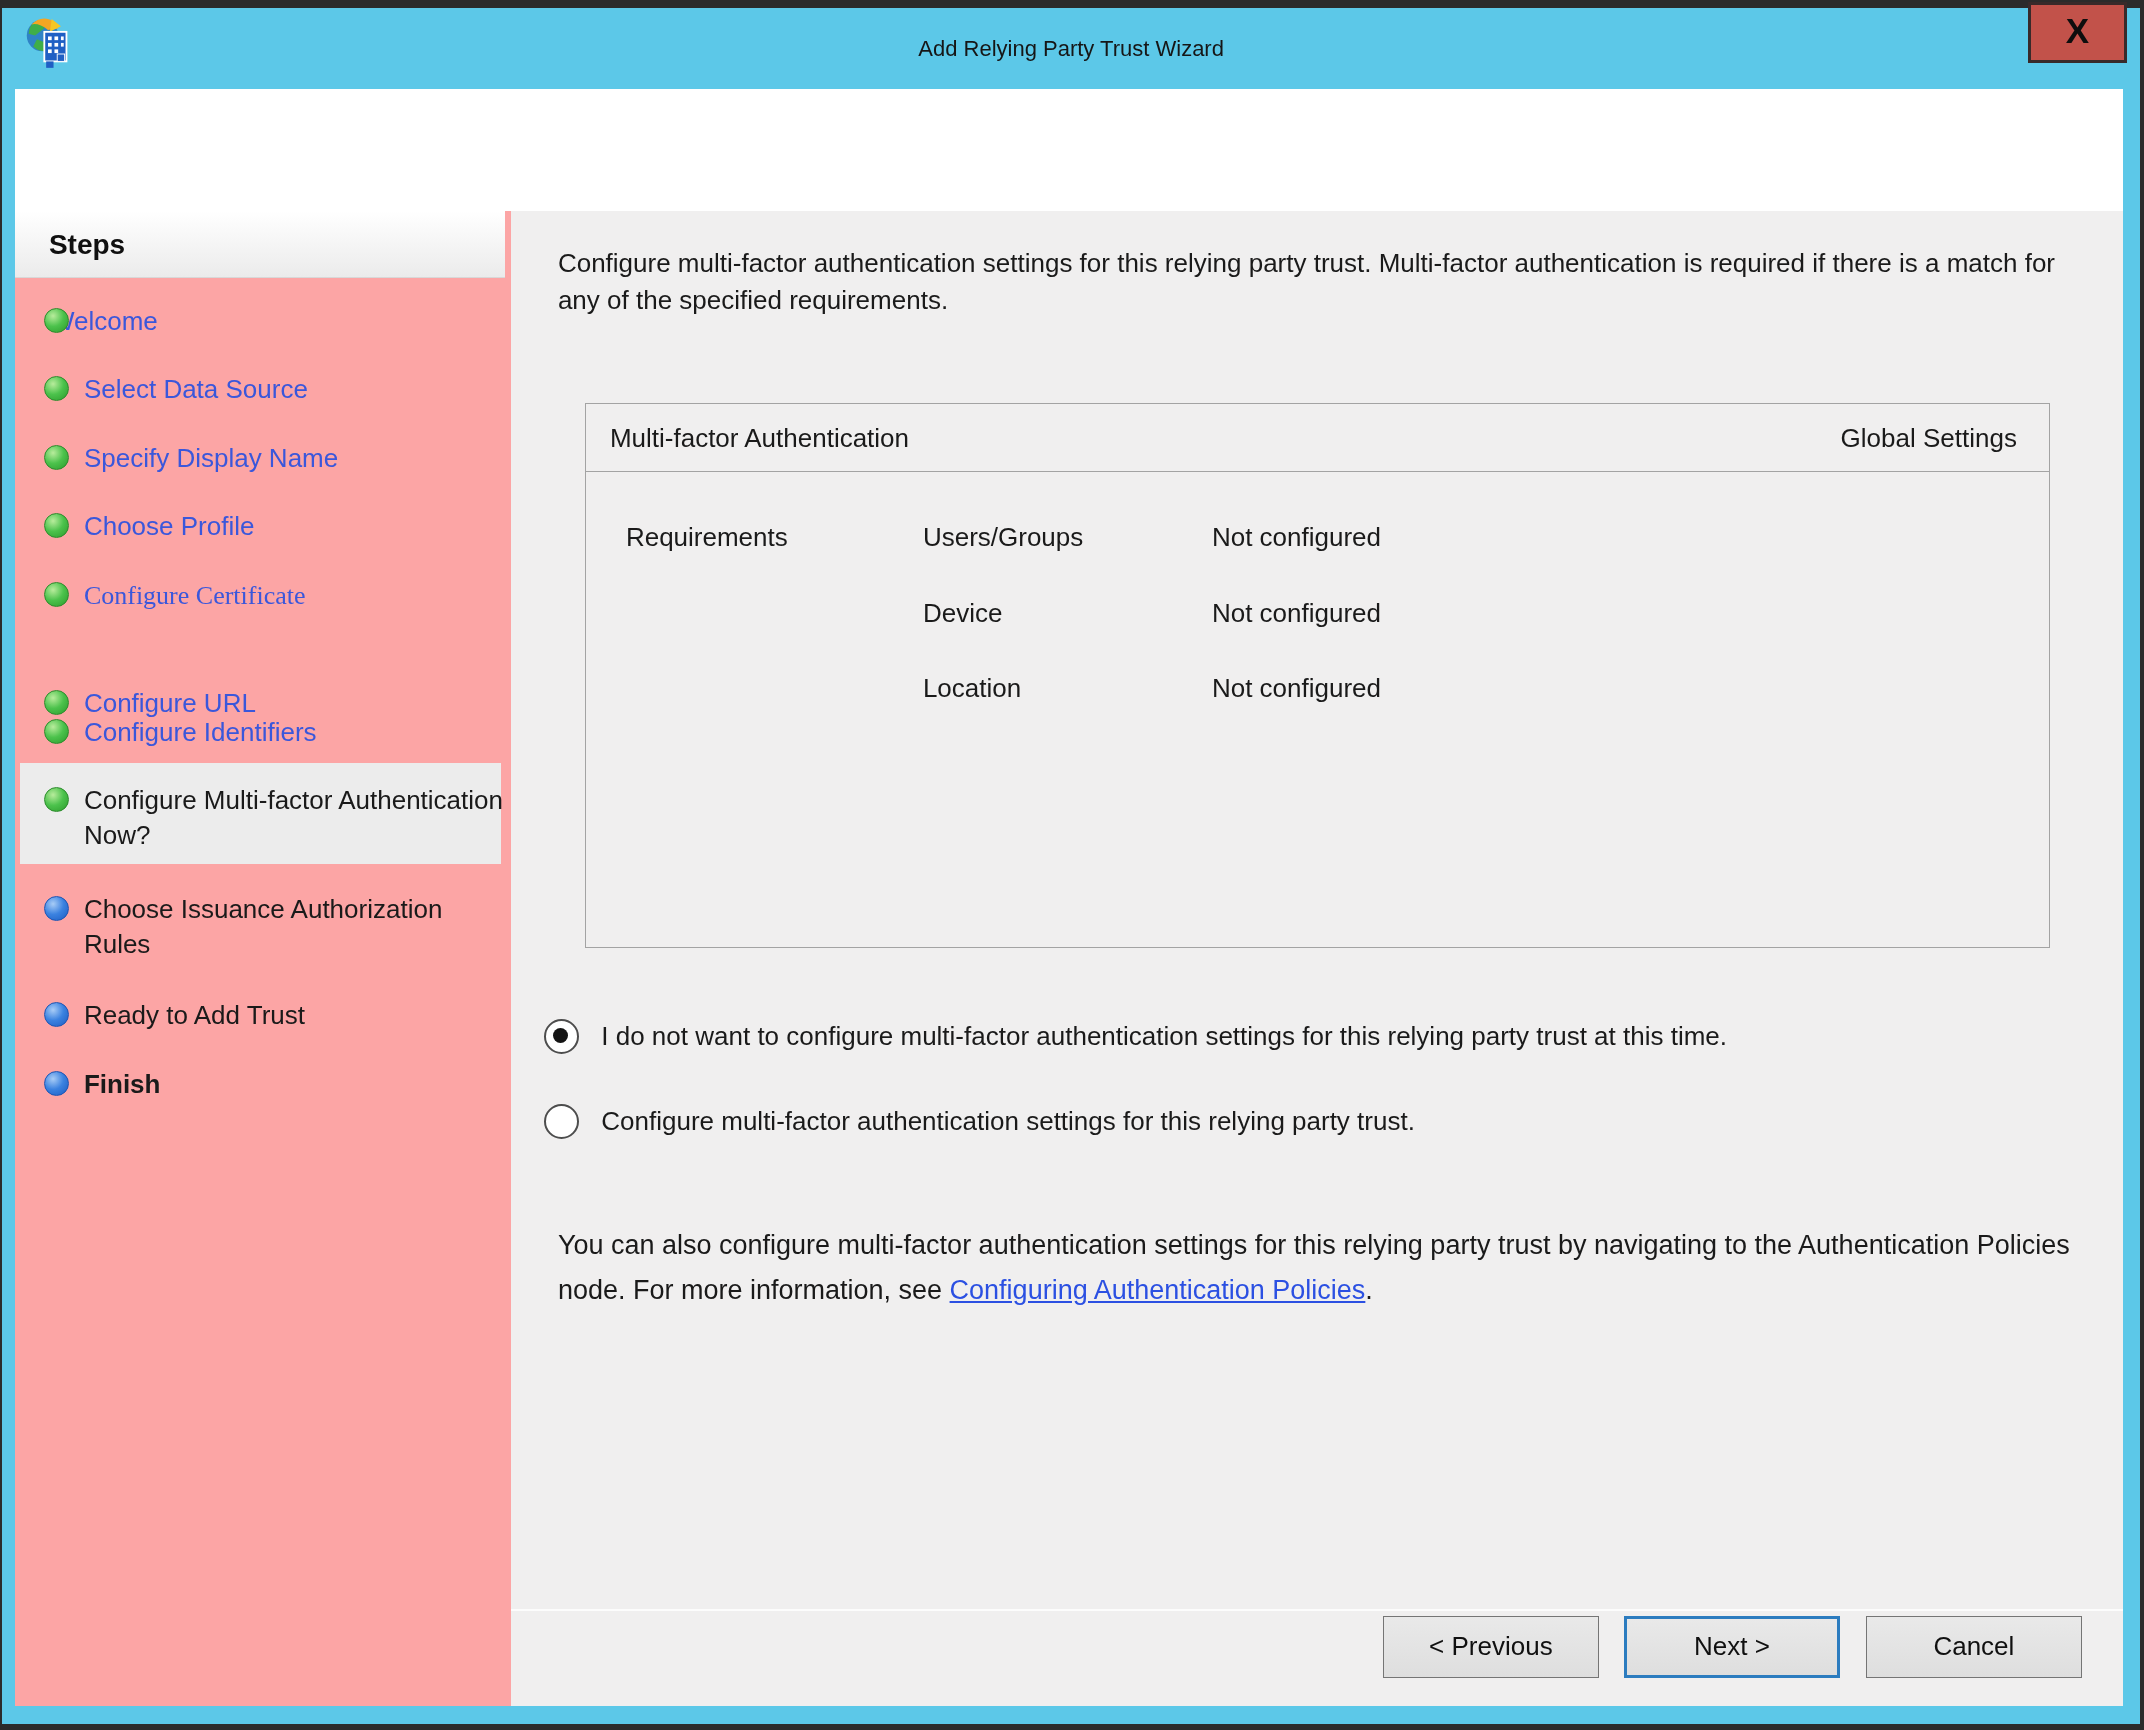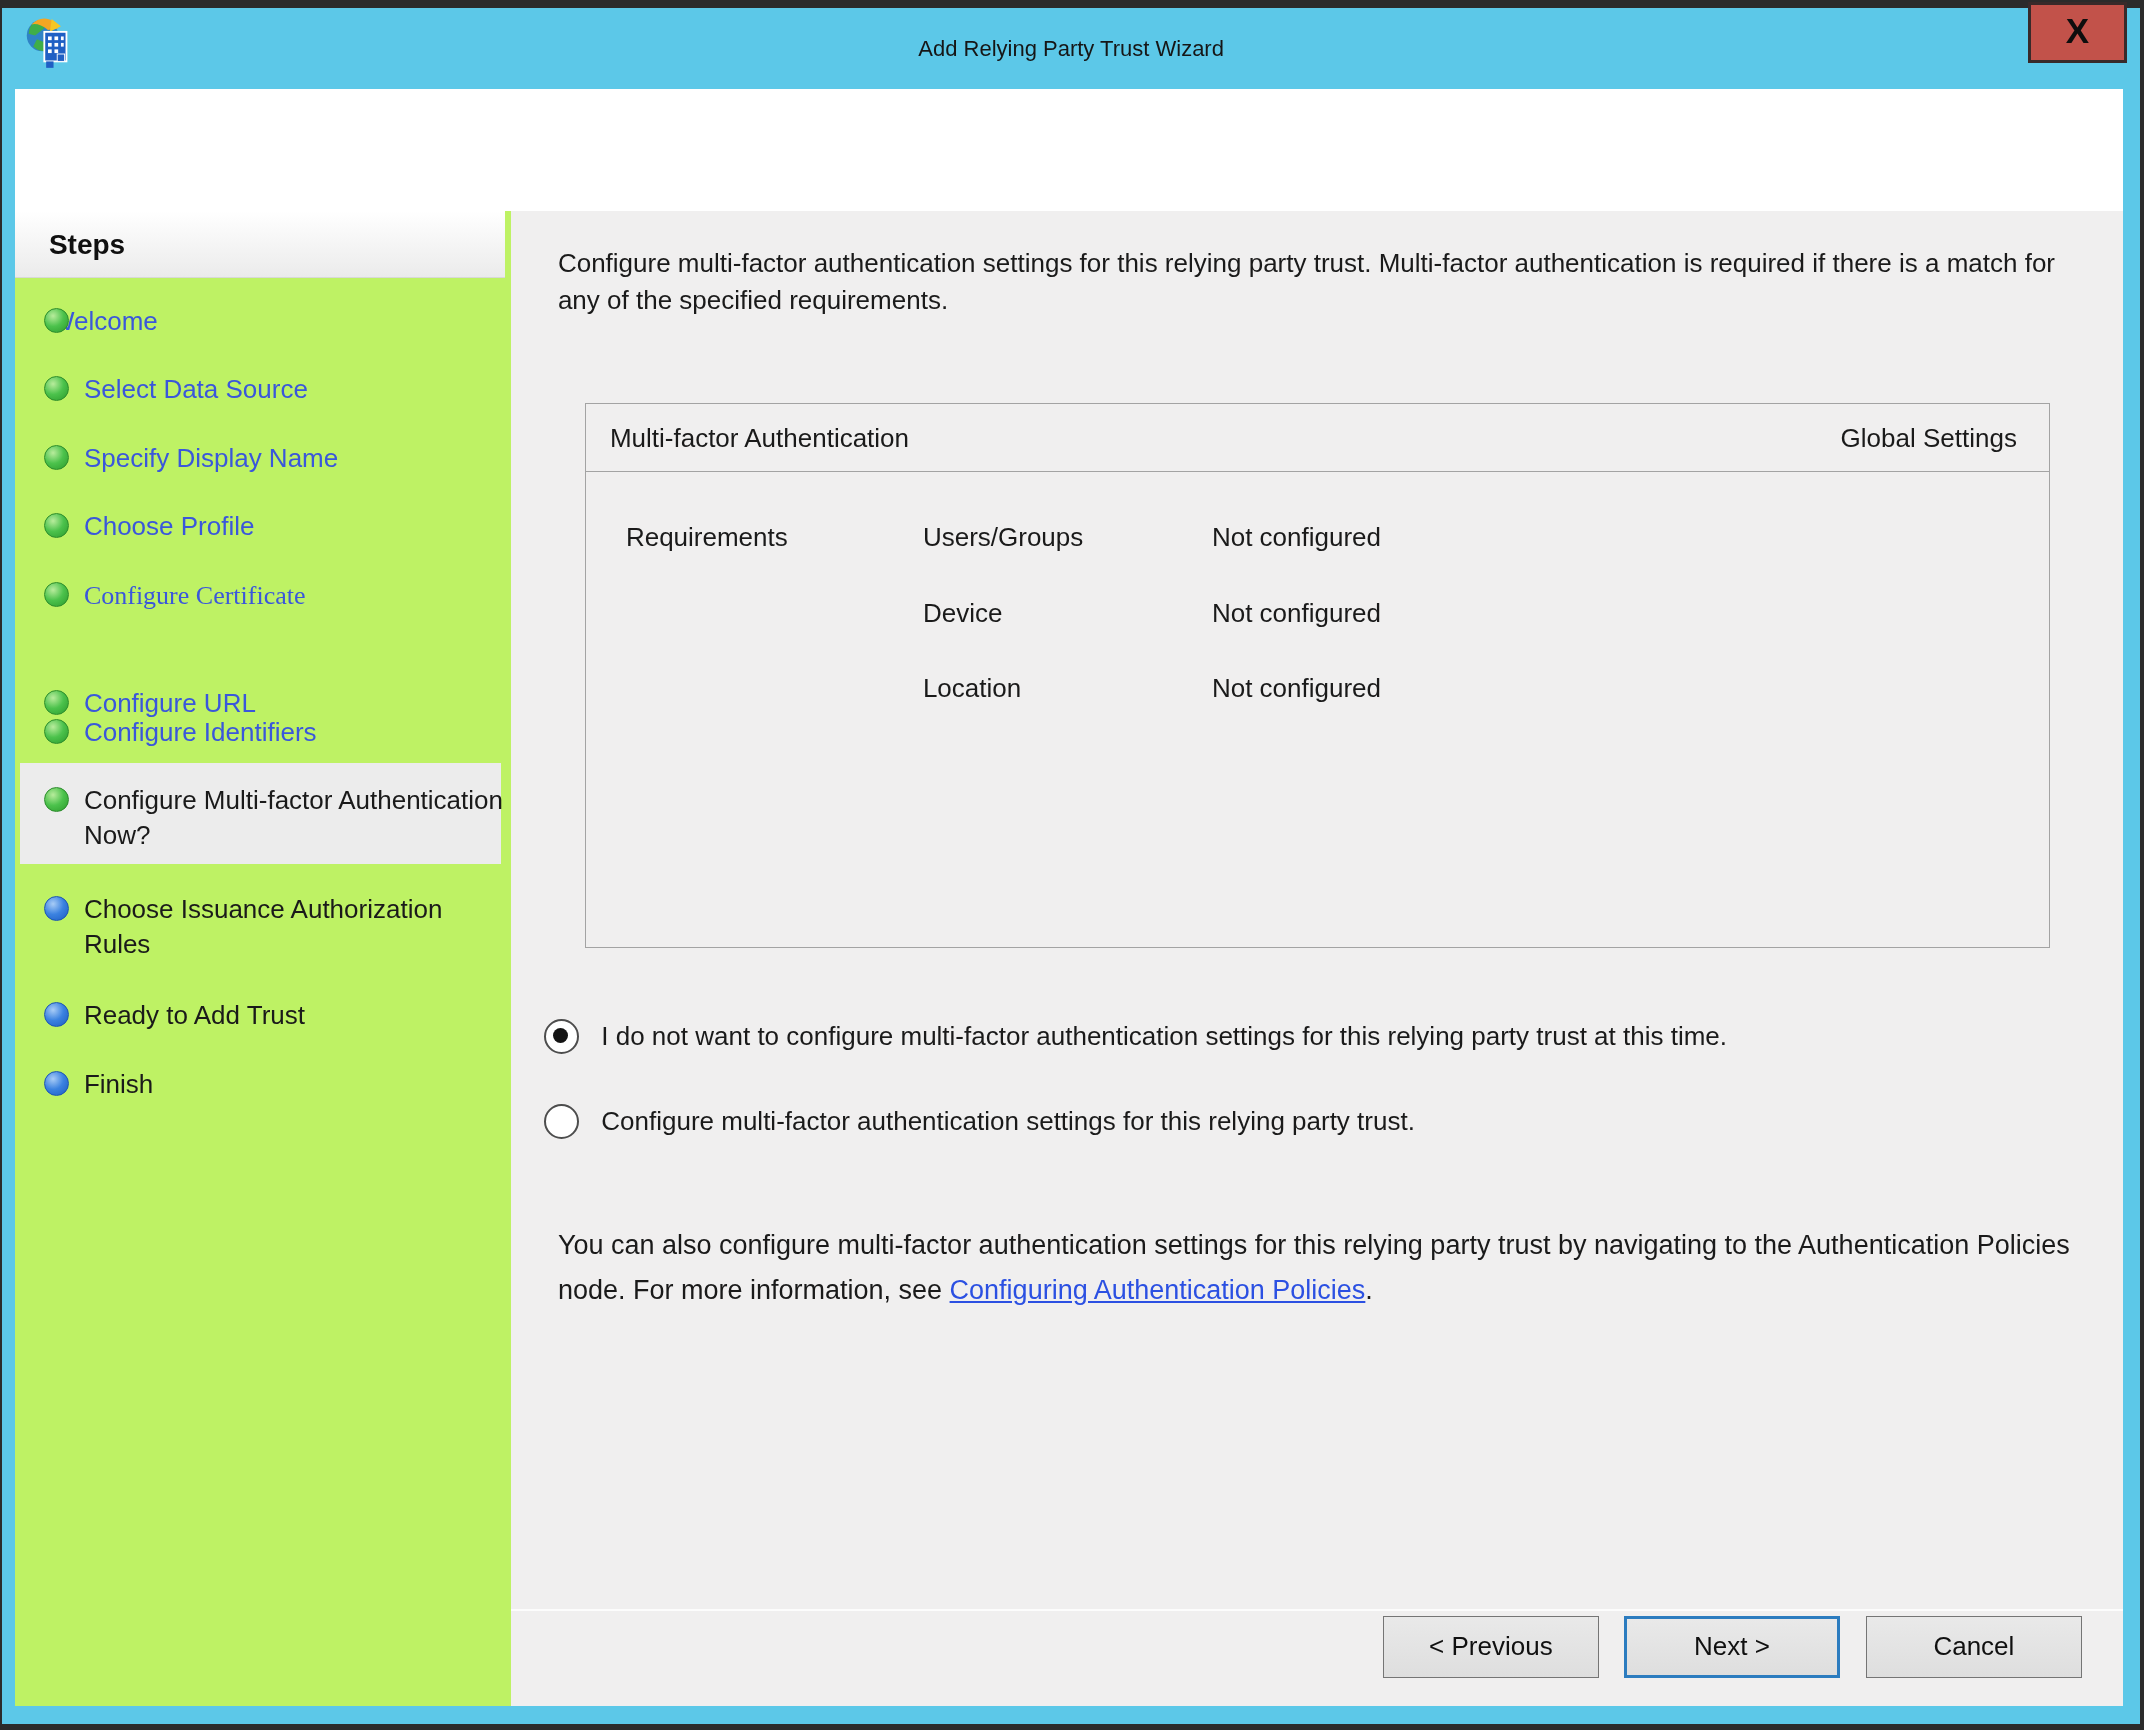--- a/index.html
+++ b/index.html
@@ -10,21 +10,21 @@
   .titlebar{position:absolute;left:0;top:0;right:0;height:81px;}
   .title{position:absolute;left:0;right:0;top:0;height:81px;line-height:81px;
          text-align:center;font-size:22px;color:#161616;}
   .app-icon{position:absolute;left:22.4px;top:7.5px;width:48px;height:54px;}
   .close-btn{position:absolute;left:2026px;top:-5.6px;width:99px;height:61px;
              background:#C2524A;border:3.7px solid #382A2A;color:#0E0E0E;
              font-size:35px;font-weight:bold;line-height:52px;text-align:center;cursor:pointer;}
   .client{position:absolute;left:13px;top:81px;right:17.7px;bottom:18.6px;background:#FFFFFF;}
 
   
-  .sidebar{position:absolute;left:0;top:122px;width:502px;bottom:0;background:#bef264;}
+  .sidebar{position:absolute;left:0;top:122px;width:502px;bottom:0;background:#fca5a5;}
   .steps-header{position:absolute;left:0;top:0;width:490px;height:67px;
                 background:linear-gradient(#FFFFFF,#EBEBEB);border-bottom:0.9px solid #D8D8D8;}
   .steps-header span{position:absolute;left:34px;top:0;height:67px;line-height:67px;
                      font-size:28px;font-weight:bold;color:#101010;}
   .current-highlight{position:absolute;left:5.6px;top:552px;width:481px;height:101px;background:#ECECEC;}
   .step-item{position:absolute;left:0;width:502px;padding-left:69px;font-size:26px;line-height:35px;}
   .step-item .lbl{display:inline-block;max-width:420px;}
   .step-item.done .lbl{color:#3A57DB;cursor:pointer;}
   .step-item.current .lbl,.step-item.pending .lbl{color:#1A1A1A;}
   .dot{position:absolute;left:29px;top:4.7px;width:25px;height:25px;border-radius:50%;}
@@ -106,21 +106,21 @@
             <div class="step-item done" style="top: 93px; padding-left: 35px;"><span class="dot g"></span><span class="lbl">Welcome</span></div>
             <div class="step-item done" style="top: 161px;"><span class="dot g"></span><span class="lbl">Select Data Source</span></div>
             <div class="step-item done" style="top: 230px;"><span class="dot g"></span><span class="lbl">Specify Display Name</span></div>
             <div class="step-item done" style="top: 298px;"><span class="dot g"></span><span class="lbl">Choose Profile</span></div>
             <div class="step-item done" style="top: 367px; font-family: Liberation Serif, serif;"><span class="dot g"></span><span class="lbl">Configure Certificate</span></div>
             <div class="step-item done" style="top: 435px; margin-top: 40px;"><span class="dot g"></span><span class="lbl">Configure URL</span></div>
             <div class="step-item done" style="top: 504px;"><span class="dot g"></span><span class="lbl">Configure Identifiers</span></div>
             <div class="step-item current" style="top: 572px;"><span class="dot g"></span><span class="lbl">Configure Multi-factor Authentication Now?</span></div>
             <div class="step-item pending" style="top: 681px;"><span class="dot b"></span><span class="lbl">Choose Issuance Authorization Rules</span></div>
             <div class="step-item pending" style="top: 787px;"><span class="dot b"></span><span class="lbl">Ready to Add Trust</span></div>
-            <div class="step-item pending" style="top: 856px;"><span class="dot b"></span><span class="lbl">Finish</span></div>
+            <div class="step-item pending" style="top: 856px; font-weight: bold;"><span class="dot b"></span><span class="lbl">Finish</span></div>
           </div>
       </div>
 
       <div class="main">
 
         <div class="intro">Configure multi-factor authentication settings for this relying party trust. Multi-factor authentication is required if there is a match for any of the specified requirements.</div>
 
         <div class="mfa-table">
           <div class="mfa-head">
             <span class="mfa-title">Multi-factor Authentication</span>

